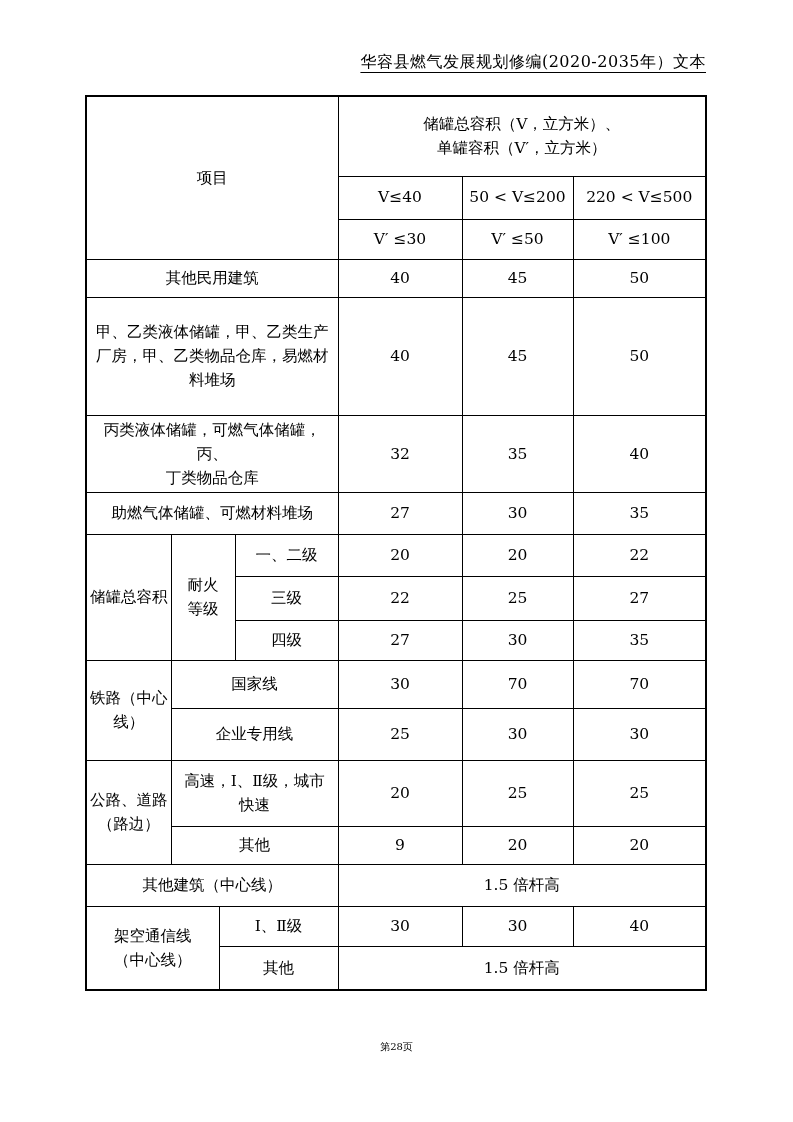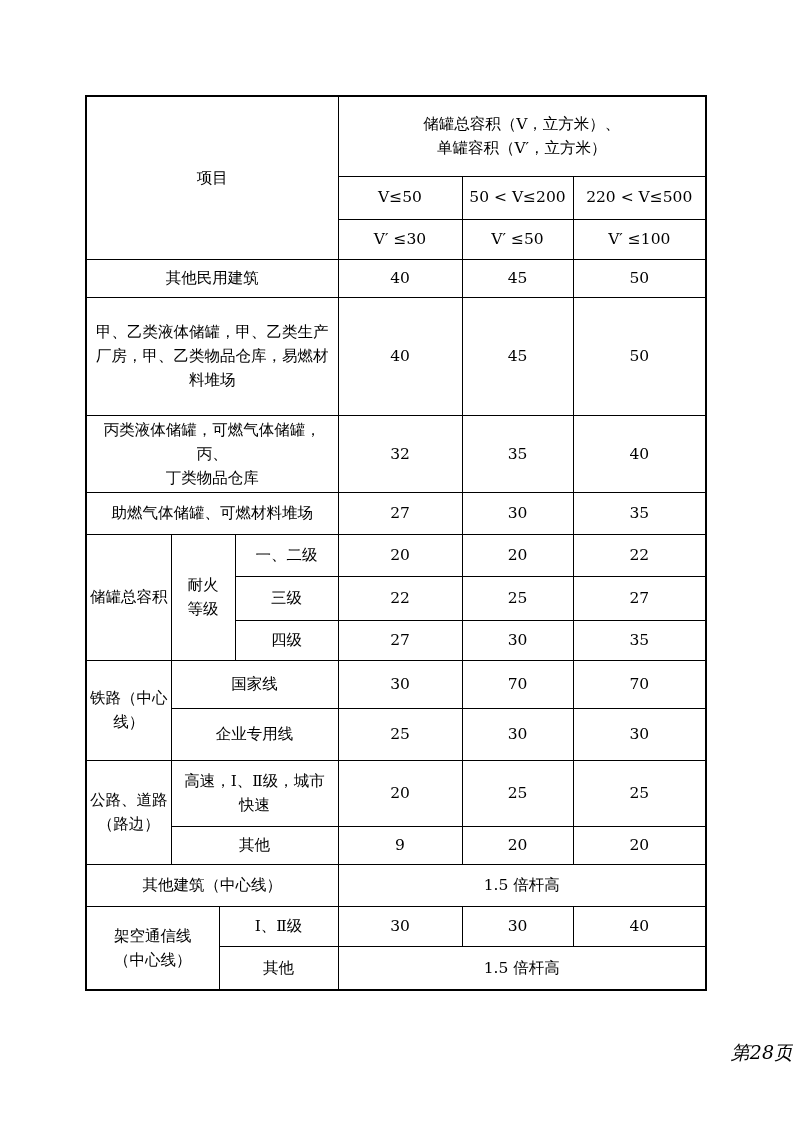--- a/index.html
+++ b/index.html
@@ -44,50 +44,52 @@
     white-space: pre-line;
     overflow: hidden;
   }
   td.loose { line-height: 2.35; }
   td.roomy { line-height: 1.75; }
 
   .doc-footer {
     position: absolute;
     top: 1040px; left: 0;
     width: 793px;
-    text-align: right;
-    font-size: 19px;
-    font-style: italic;
+    text-align: center;
+    font-size: 10px;
   }
 </style>
 </head>
 <body>
 
 <div class="page">
 
+  <div class="doc-header">
+    <span class="doc-title">华容县燃气发展规划修编(2020-2035年）文本</span>
+  </div>
 
   <table class="spacing-table">
     <colgroup>
       <col style="width:85px">
         <col style="width:48px">
         <col style="width:16px">
         <col style="width:103px">
       <col style="width:124px">
         <col style="width:111px">
         <col style="width:133px">
     </colgroup>
 
     <tbody>
         <tr style="height:80px">
       <td colspan="4" rowspan="3">项目</td>
       <td colspan="3" class="roomy">储罐总容积（V，立方米）、
 单罐容积（V′，立方米）</td>
     </tr>
     <tr style="height:43px">
-      <td>V≤50</td>
+      <td>V≤40</td>
       <td>50 &lt; V≤200</td>
       <td>220 &lt; V≤500</td>
     </tr>
     <tr style="height:40px">
       <td>V′ ≤30</td>
       <td>V′ ≤50</td>
       <td>V′ ≤100</td>
     </tr>
 
     <tr style="height:38px">

